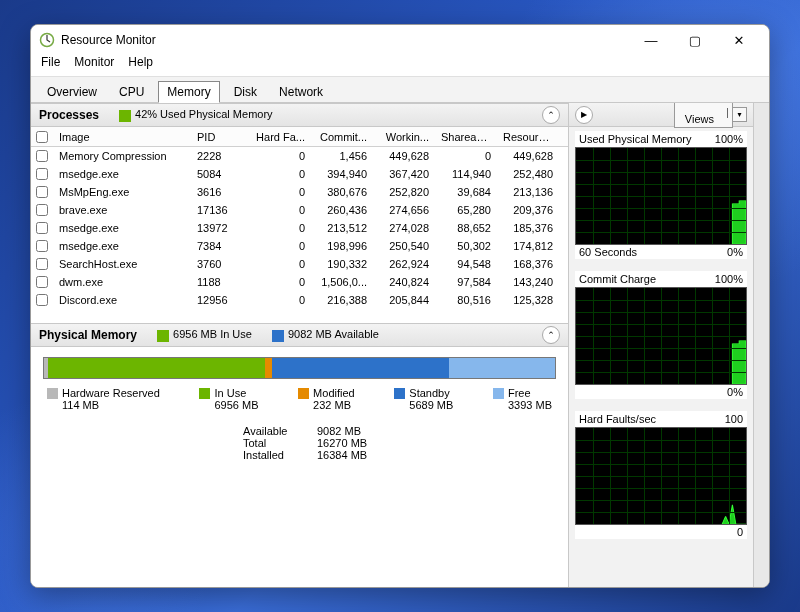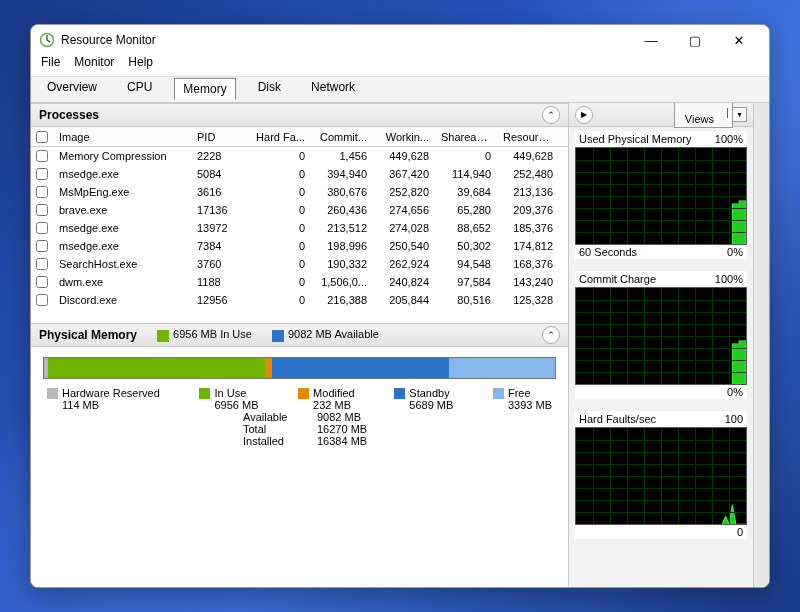--- a/index.html
+++ b/index.html
@@ -7,21 +7,21 @@
 body::before{content:"";position:absolute;width:400px;height:400px;border-radius:50%;background:radial-gradient(circle,rgba(100,150,255,0.3),transparent 70%);top:-100px;right:-100px}
 body::after{content:"";position:absolute;width:300px;height:300px;border-radius:50%;background:radial-gradient(circle,rgba(100,150,255,0.25),transparent 70%);bottom:-80px;left:-80px}
 .window{position:absolute;left:30px;top:24px;width:740px;height:564px;background:#f7f7f7;border:1px solid #999;border-radius:8px;box-shadow:0 8px 30px rgba(0,0,0,0.35);display:flex;flex-direction:column;overflow:hidden;z-index:10}
 .titlebar{height:30px;display:flex;align-items:center;padding:0 8px;background:#fff}
 .titlebar .icon{width:16px;height:16px;margin-right:6px;display:inline-flex;align-items:center;justify-content:center}
 .title{font-size:12px}
 .winbtns{margin-left:auto;display:flex;gap:0}
 .winbtn{width:44px;height:28px;display:flex;align-items:center;justify-content:center;font-size:13px;font-family:inherit}
 .menubar{height:22px;display:flex;align-items:flex-start;gap:14px;padding:0 10px;background:#fff;border-bottom:1px solid #e0e0e0}
 .menubar span{font-size:12px}
-.tabbar{height:26px;display:flex;align-items:flex-start;gap:14px;padding:0 8px;background:#f3f3f3;border-bottom:1px solid #c8c8c8}
+.tabbar{height:26px;display:flex;align-items:flex-end;gap:6px;padding:0 8px;background:#f3f3f3;border-bottom:1px solid #c8c8c8}
 .tab{padding:3px 8px;font-size:12px}
 .tab.active{background:#fff;border:1px solid #888;border-bottom:1px solid #fff;position:relative;top:1px}
 .content{flex:1;display:flex;overflow:hidden}
 .main{flex:1;display:flex;flex-direction:column;overflow:hidden;border-right:1px solid #c8c8c8}
 .section-hdr{height:24px;display:flex;align-items:center;background:linear-gradient(#f3f3f3,#e4e4e4);border-top:1px solid #c8c8c8;border-bottom:1px solid #c8c8c8;padding:0 8px;gap:20px}
 .section-hdr b{font-size:12px;font-weight:bold}
 .mini{width:12px;height:12px;display:inline-block;margin-right:4px;vertical-align:middle}
 .exp-btn{margin-left:auto;width:18px;height:18px;border:1px solid #aaa;border-radius:50%;background:#fff;display:flex;align-items:center;justify-content:center;font-size:9px}
 .table{flex:0 0 auto;background:#fff;overflow:hidden;height:196px;display:flex;flex-direction:column}
 .thead{display:flex;border-bottom:1px solid #d0d0d0;background:#fcfcfc;height:20px;align-items:center}
@@ -33,21 +33,21 @@
 .tbody{flex:1;overflow:hidden}
 .trow{display:flex;height:18px;align-items:center;border-bottom:0px}
 .trow input,.thead input{width:12px;height:12px}
 .physmem{flex:1;background:#fff;padding:10px 12px;overflow:hidden}
 .membar{height:22px;width:100%;display:flex;border:1px solid #777;margin-bottom:8px}
 .seg{height:100%}
 .legend{display:flex;gap:10px;justify-content:space-between;padding:0 4px}
 .legend .li{display:flex;flex-direction:column;align-items:flex-start;font-size:11px}
 .legend .li .sw{display:flex;align-items:center;gap:4px}
 .sq{width:11px;height:11px;display:inline-block;border:0}
-.stats{margin-left:200px}
+.stats{margin-top:14px;margin-left:200px}
 .stats .srow{display:flex;gap:18px}
 .stats .srow span:first-child{width:56px}
 .side{width:184px;display:flex;flex-direction:column;background:#f2f2f2;padding:0}
 .side-top{height:24px;display:flex;align-items:center;background:linear-gradient(#f3f3f3,#e4e4e4);border-bottom:1px solid #c8c8c8;padding:0 6px}
 .side-top .play{width:18px;height:18px;border:1px solid #aaa;border-radius:50%;background:#fff;display:flex;align-items:center;justify-content:center;font-size:8px}
 .views-btn{margin-left:auto;border:1px solid #999;background:#f8f8f8;padding:11px 18px 2px 10px;font-size:11px;position:relative;display:flex;align-items:center;gap:6px}
 .views-btn::after{content:"";position:absolute;right:4px;top:6px;border-left:1px solid #666;height:10px}
 .views-drop{width:14px;display:flex;align-items:center;justify-content:center;border:1px solid #999;border-left:0;background:#f8f8f8;font-size:8px;padding:2px 0}
 .graph-box{margin:4px 6px 8px 6px;background:#fff}
 .graph-hdr{display:flex;justify-content:space-between;padding:2px 4px;font-size:11px}
@@ -85,20 +85,21 @@
     <span class="tab">CPU</span>
     <span class="tab active">Memory</span>
     <span class="tab">Disk</span>
     <span class="tab">Network</span>
   </div>
 
   <div class="content">
     <div class="main">
       <div class="section-hdr">
         <b>Processes</b>
+        <span><span class="mini" style="background:#6cb500"></span><span>42% Used Physical Memory</span></span>
         <span class="exp-btn">⌃</span>
       </div>
       <div class="table">
         <div class="thead">
           <div class="c-chk">
               <input type="checkbox" style="">
             </div>
           <div class="c-img">Image</div>
           <div class="c-pid">PID</div>
           <div class="c-num">Hard Fa...</div>

